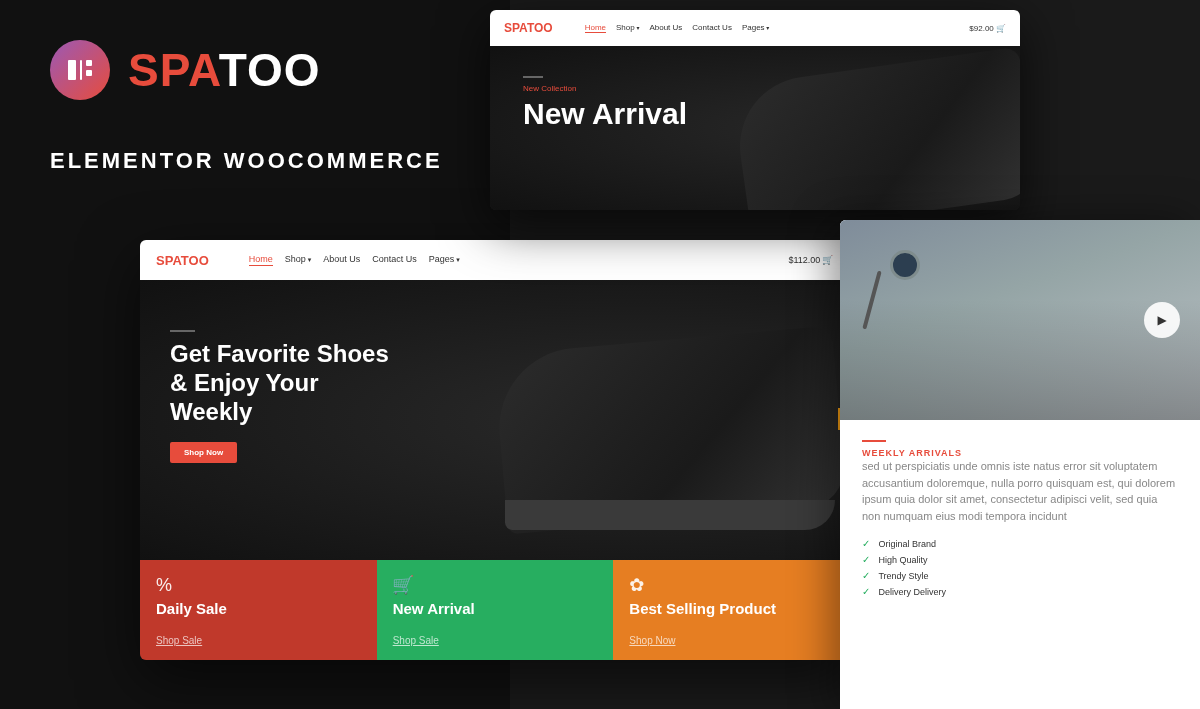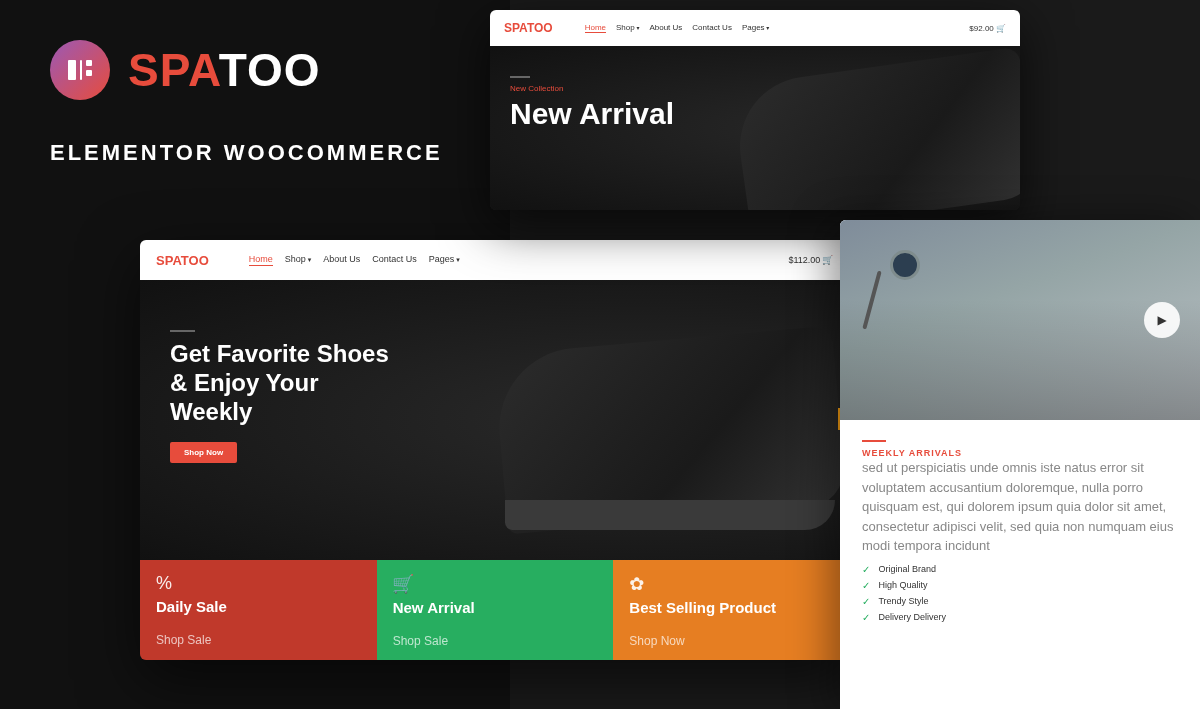--- a/index.html
+++ b/index.html
@@ -58,21 +58,21 @@
     .brand-name span {
       color: #e74c3c;
     }
 
     .tagline {
       font-size: 22px;
       font-weight: 700;
       color: #ffffff;
       letter-spacing: 3px;
       text-transform: uppercase;
-      margin-top: 10px;
+      margin-top: 18px;
     }
 
     
     .mockup-main {
       position: absolute;
       left: 140px;
       top: 240px;
       width: 710px;
       height: 420px;
       background: #1c1c1c;
@@ -197,23 +197,24 @@
       opacity: 0.9;
     }
 
     .mockup-card-title {
       font-size: 15px;
       font-weight: 700;
       color: #fff;
     }
 
     .mockup-card-sub {
-      font-size: 12px;
+      font-size: 10px;
       color: rgba(255,255,255,0.7);
       margin-top: 18px;
+      text-decoration: underline;
     }
 
     
     .mockup-top {
       position: absolute;
       right: 180px;
       top: 10px;
       width: 530px;
       height: 200px;
       background: #1c1c1c;
@@ -270,21 +271,21 @@
     }
 
     .mockup-top-hero-bg {
       position: absolute;
       inset: 0;
       background: radial-gradient(ellipse at 65% 50%, #282828 0%, #111 100%);
     }
 
     .mockup-top-content {
       position: absolute;
-      left: 20px;
+      left: 33px;
       top: 30px;
     }
 
     .mockup-top-line {
       width: 20px;
       height: 2px;
       background: #666;
       margin-bottom: 6px;
     }
 
@@ -371,24 +372,24 @@
 
     .right-panel-title {
       font-size: 20px;
       font-weight: 900;
       color: #111;
       line-height: 1.2;
       margin-bottom: 10px;
     }
 
     .right-panel-desc {
-      font-size: 13px;
+      font-size: 11px;
       color: #888;
       line-height: 1.5;
-      margin-bottom: 8px;
+      margin-bottom: 14px;
     }
 
     .right-panel-features {
       display: flex;
       flex-direction: column;
       gap: 5px;
     }
 
     .right-panel-feature {
       display: flex;

